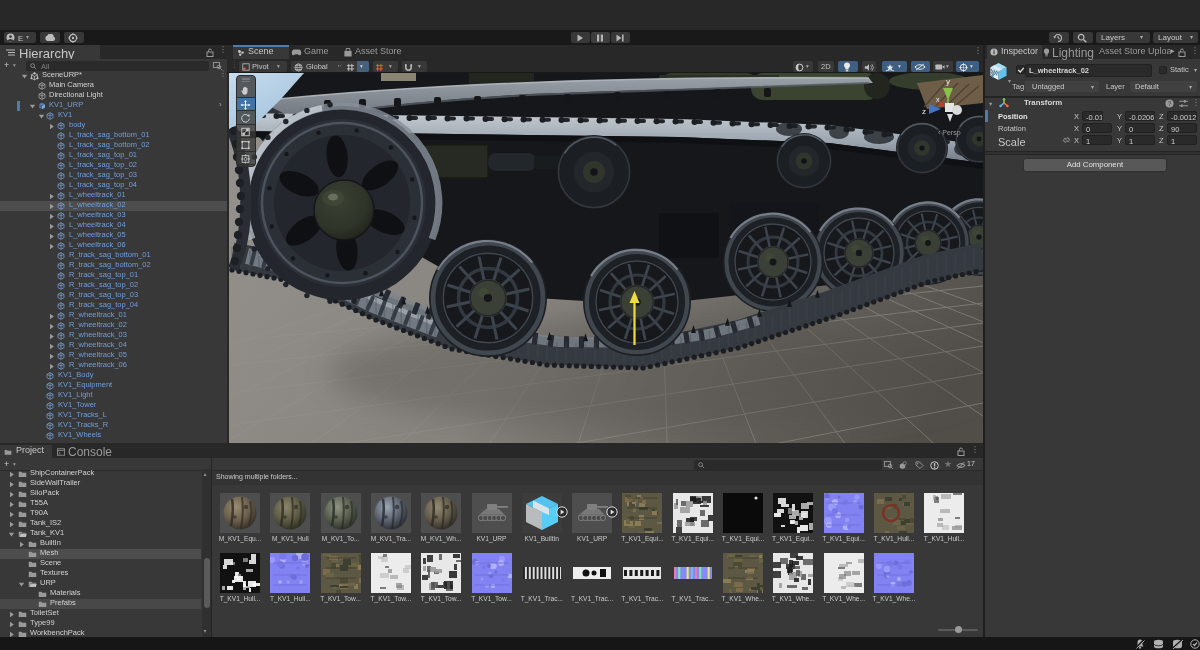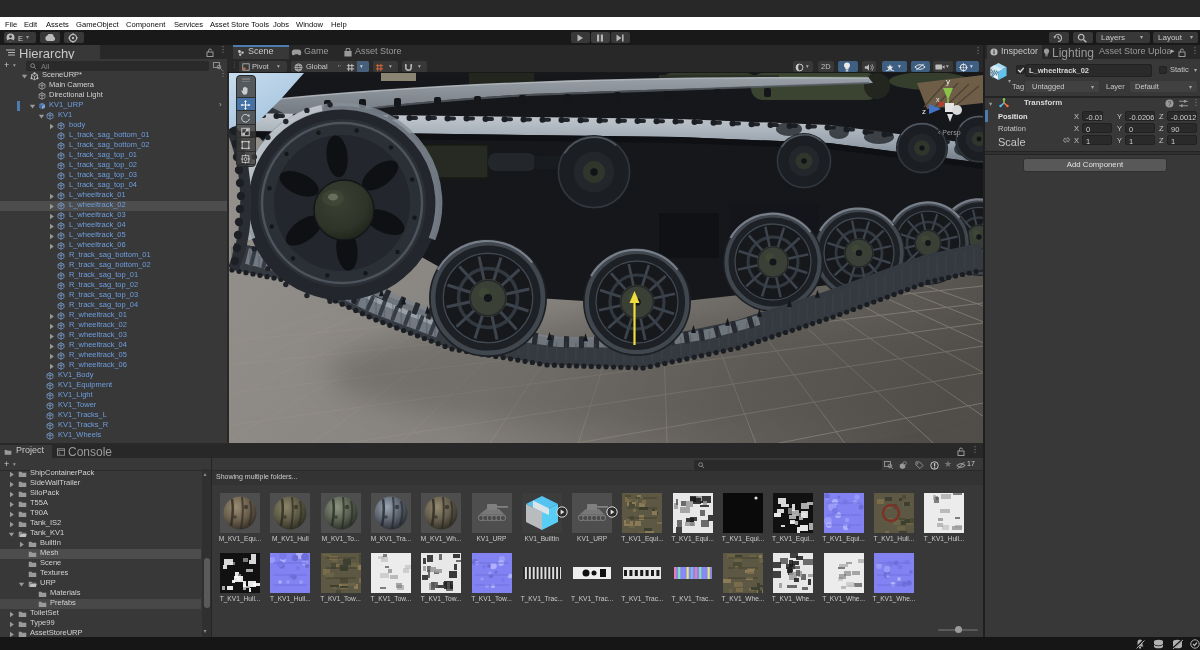--- a/index.html
+++ b/index.html
@@ -30,32 +30,20 @@
   .ilab { position:absolute; font-size:7.5px; color:#c6c6c6; }
   
   #scenepanel { left:227px; top:45px; width:756px; height:398px; background:#282828; }
   #statusbar { left:0; top:637px; width:1200px; height:13px; background:#161616; }
 </style>
 </head>
 <body>
 <div id="root">
 
 
-  <div class="abs" id="menubar">
-    <span class="menuitem" style="left:5px">File</span>
-    <span class="menuitem" style="left:24px">Edit</span>
-    <span class="menuitem" style="left:46px">Assets</span>
-    <span class="menuitem" style="left:76px">GameObject</span>
-    <span class="menuitem" style="left:126px">Component</span>
-    <span class="menuitem" style="left:174px">Services</span>
-    <span class="menuitem" style="left:210px">Asset Store Tools</span>
-    <span class="menuitem" style="left:273px">Jobs</span>
-    <span class="menuitem" style="left:296px">Window</span>
-    <span class="menuitem" style="left:331px">Help</span>
-  </div>
 
   <div class="abs" id="toolbar">
     <div class="tbtn" style="left:4px;width:32px"></div>
     <svg class="abs" style="left:6px;top:3px" width="9" height="9" viewBox="0 0 10 10">
         <circle cx="5" cy="5" r="4.4" fill="#bbb"></circle>
         <circle cx="5" cy="4" r="1.6" fill="#383838"></circle>
         <path d="M1.5 8.4 A4.5 4.5 0 0 1 8.5 8.4 L8 9.5 L2 9.5 Z" fill="#383838"></path>
       </svg>
     <span class="abs" style="left:18px;top:3.5px;font-size:7.5px;color:#ccc">E</span>
     <span class="abs" style="left:26px;top:3px;font-size:6px;color:#999">▾</span>
@@ -1530,21 +1518,21 @@
 <div class="prow" style="top:174px">
         <span class="nm abs" style="left:30px;top:-1px">Type99</span>
       </div>
 <svg class="abs" style="left:8px;top:185.5px" width="7" height="7" viewBox="0 0 7 7">
         <path d="M2 0.8 L5.8 3.5 L2 6.2 Z" fill="#999"></path>
       </svg>
 <svg class="abs" style="left:18px;top:185px" width="9" height="8" viewBox="0 0 12 10">
         <path fill="#9a9a9a" d="M1 2 L4.5 2 L5.5 3.2 L11 3.2 L11 9 L1 9 Z"></path>
       </svg>
 <div class="prow" style="top:184px">
-        <span class="nm abs" style="left:30px;top:-1px">AssetStoreURP</span>
+        <span class="nm abs" style="left:30px;top:-1px">WorkbenchPack</span>
       </div>
 <div class="abs" style="left:202px;top:24px;width:9px;height:168px;background:#303030"></div>
 <span class="abs" style="left:203.5px;top:25px;font-size:6px;color:#8a8a8a">▴</span>
 <span class="abs" style="left:203.5px;top:182px;font-size:6px;color:#8a8a8a">▾</span>
 <div class="abs" style="left:203.5px;top:113px;width:6px;height:50px;background:#5a5a5a;border-radius:3px"></div>
 <div class="abs" style="left:211px;top:13px;width:1px;height:179px;background:#242424"></div>
 <div class="abs" style="left:212px;top:26px;width:771px;height:14px;background:#333333"></div>
 <span class="abs" style="left:216px;top:28px;font-size:7px;color:#cccccc">Showing multiple folders...</span>
 <svg class="thumb" style="left:220.0px;top:48px" viewBox="0 0 40 40">
         <rect width="40" height="40" fill="#4e4e4e"></rect>

